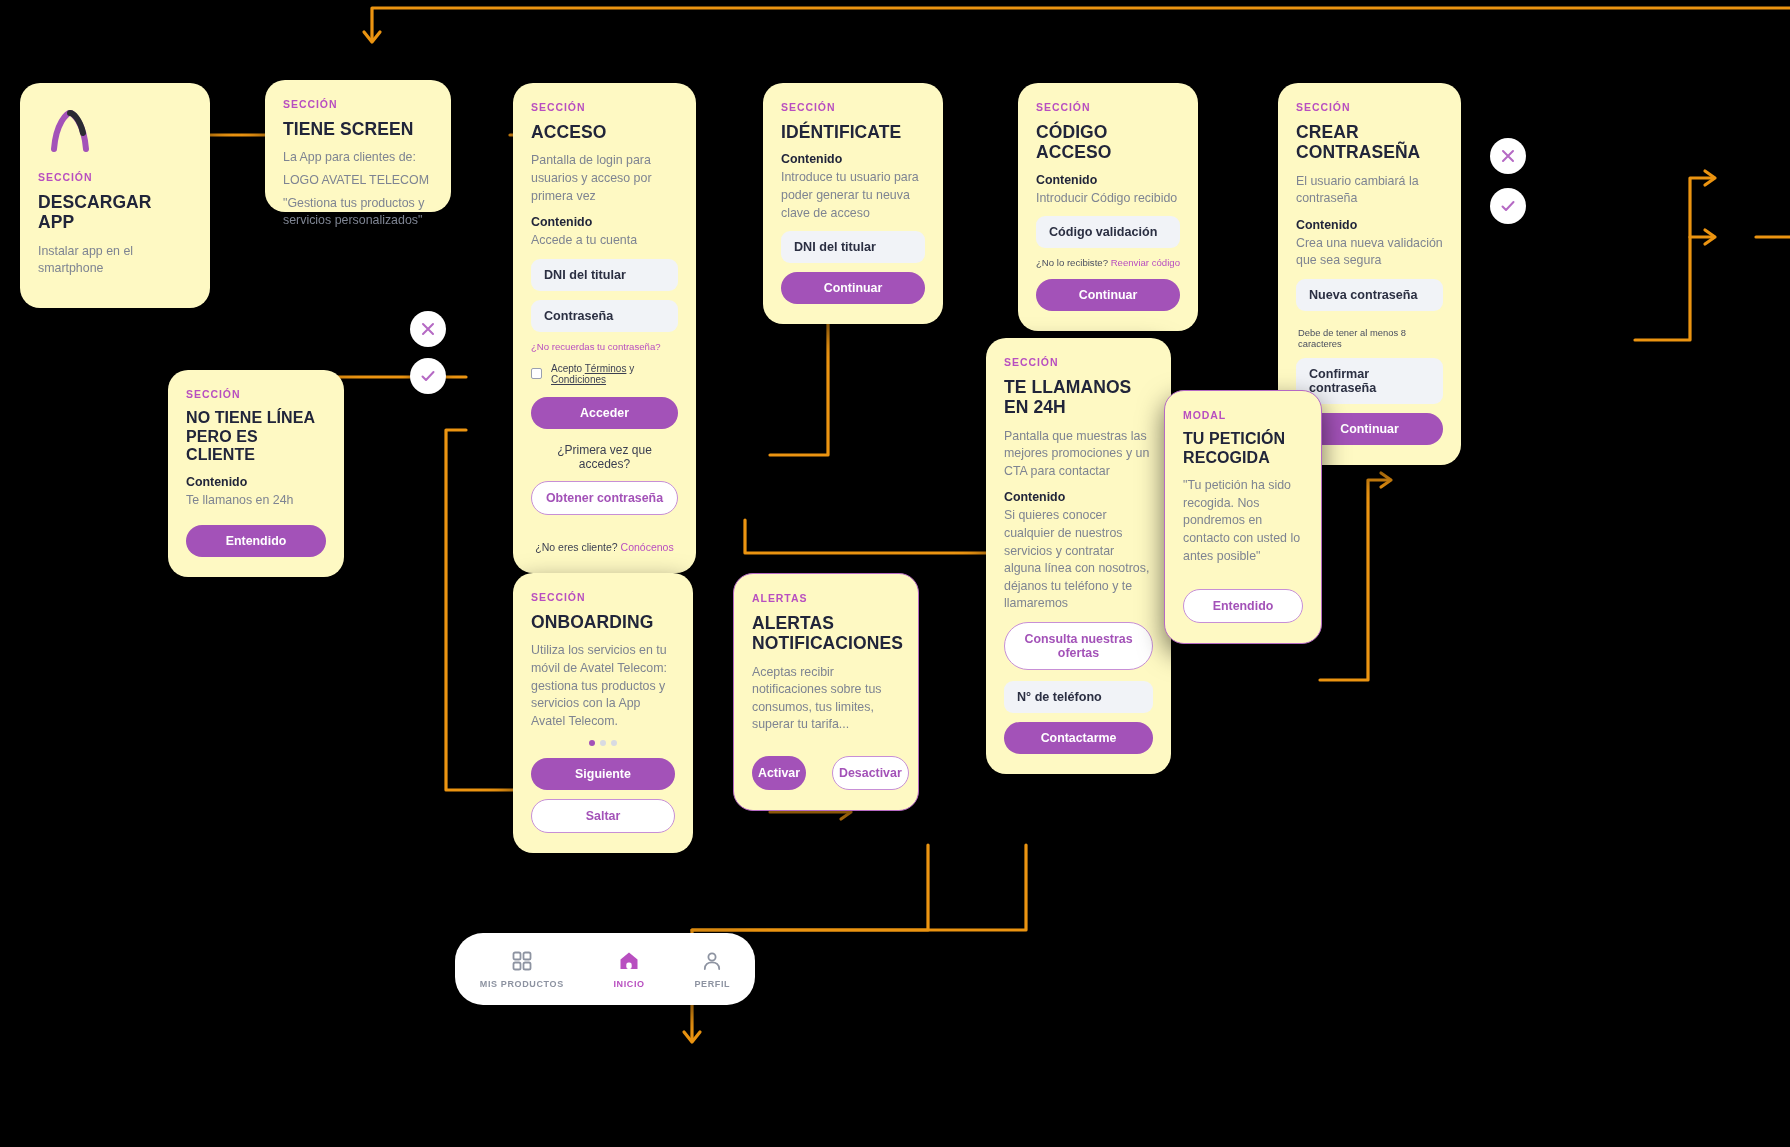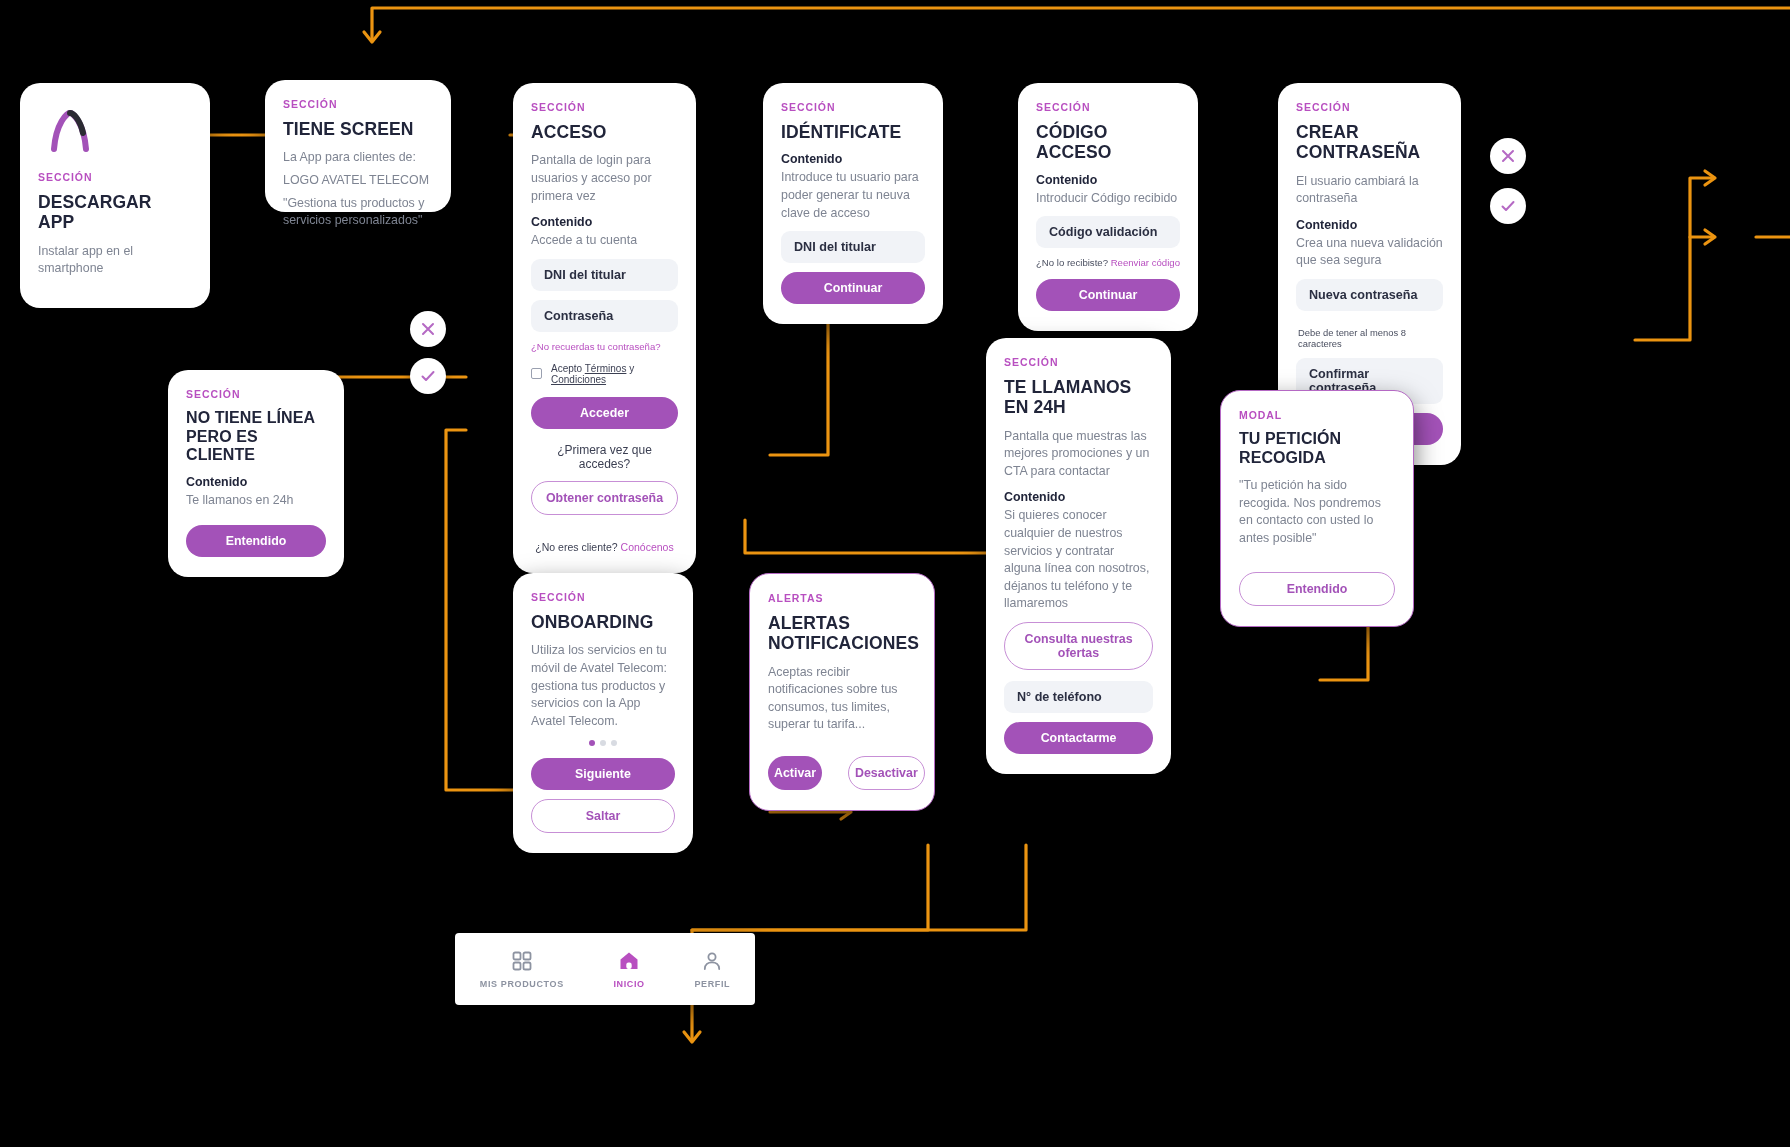--- a/index.html
+++ b/index.html
@@ -7,21 +7,21 @@
     width: 1790px; height: 1147px;
     background: #000000;
     font-family: "Liberation Sans", sans-serif;
     overflow: hidden;
   }
   #stage { position: relative; width: 1790px; height: 1147px; }
 
   
   .card {
     position: absolute;
-    background: #ffffff;
+    background: #fef9c3;
     border-radius: 20px;
     box-shadow: 0 10px 26px rgba(0,0,0,0.55);
     padding: 18px 18px 20px 18px;
     z-index: 5;
   }
   .card.modal { border: 1.5px solid #b569c4; }
 
   .eyebrow {
     color: #b84fc0;
     font-size: 10.5px;
@@ -140,21 +140,21 @@
     display: flex; align-items: center; justify-content: center;
     z-index: 8;
   }
 
   
   #bottom-nav {
     position: absolute;
     left: 455px; top: 933px;
     width: 300px; height: 72px;
     background: #ffffff;
-    border-radius: 4px;
+    border-radius: 28px;
     display: flex;
     align-items: center;
     justify-content: space-around;
     box-shadow: 0 8px 22px rgba(0,0,0,0.5);
     z-index: 6;
   }
   .nav-item {
     display: flex; flex-direction: column; align-items: center; gap: 7px;
     cursor: pointer;
   }
@@ -341,41 +341,41 @@
     <div class="eyebrow">SECCIÓN</div>
     <div class="title">TE LLAMANOS EN 24H</div>
     <div class="desc">Pantalla que muestras las mejores promociones y un CTA para contactar</div>
     <div class="sublabel">Contenido</div>
     <div class="subtext">Si quieres conocer cualquier de nuestros servicios y contratar alguna línea con nosotros, déjanos tu teléfono y te llamaremos</div>
     <button class="btn btn-ghost" style="margin-bottom:11px">Consulta nuestras ofertas</button>
     <div class="field">N° de teléfono</div>
     <button class="btn btn-solid">Contactarme</button>
   </div>
 
-  <div class="card modal" style="left:1220px; top:390px; width:194px;">
+  <div class="card modal" style="left:1164px; top:390px; width:158px;">
     <div class="eyebrow">MODAL</div>
     <div class="title sm">TU PETICIÓN RECOGIDA</div>
     <div class="subtext" style="margin-bottom:24px">"Tu petición ha sido recogida. Nos pondremos en contacto con usted lo antes posible"</div>
     <button class="btn btn-ghost">Entendido</button>
   </div>
 
   <div class="card" style="left:513px; top:573px; width:180px;">
     <div class="eyebrow">SECCIÓN</div>
     <div class="title">ONBOARDING</div>
     <div class="desc">Utiliza los servicios en tu móvil de Avatel Telecom: gestiona tus productos y servicios con la App Avatel Telecom.</div>
     <div class="dots">
       <span class="dot on"></span>
       <span class="dot"></span>
       <span class="dot"></span>
     </div>
     <button class="btn btn-solid">Siguiente</button>
     <button class="btn btn-ghost">Saltar</button>
   </div>
 
-  <div class="card modal" style="left:749px; top:573px; width:186px;">
+  <div class="card modal" style="left:733px; top:573px; width:186px;">
     <div class="eyebrow">ALERTAS</div>
     <div class="title">ALERTAS NOTIFICACIONES</div>
     <div class="desc" style="margin-bottom:22px">Aceptas recibir notificaciones sobre tus consumos, tus limites, superar tu tarifa...</div>
     <div class="btnrow">
       <button class="btn btn-solid">Activar</button>
       <button class="btn btn-ghost">Desactivar</button>
     </div>
   </div>
 
   <div id="bottom-nav">

